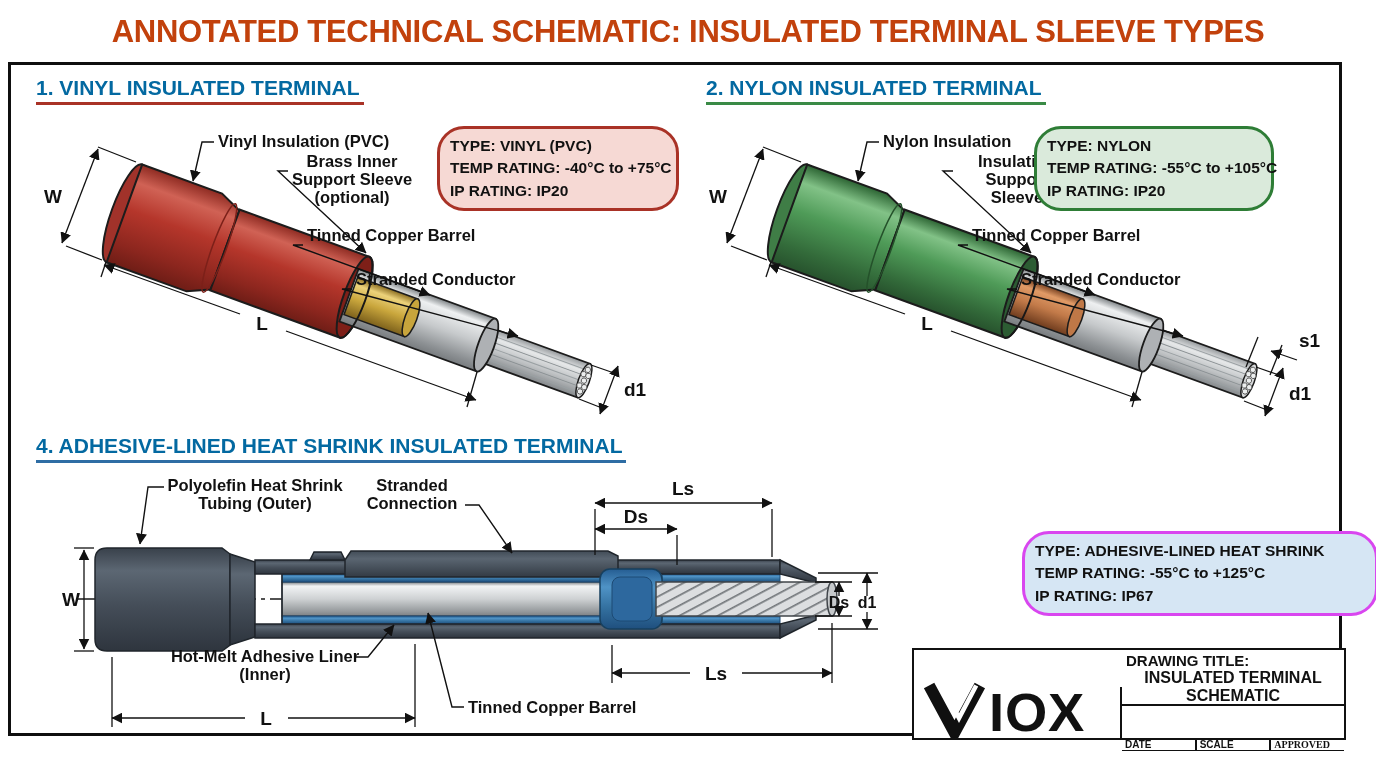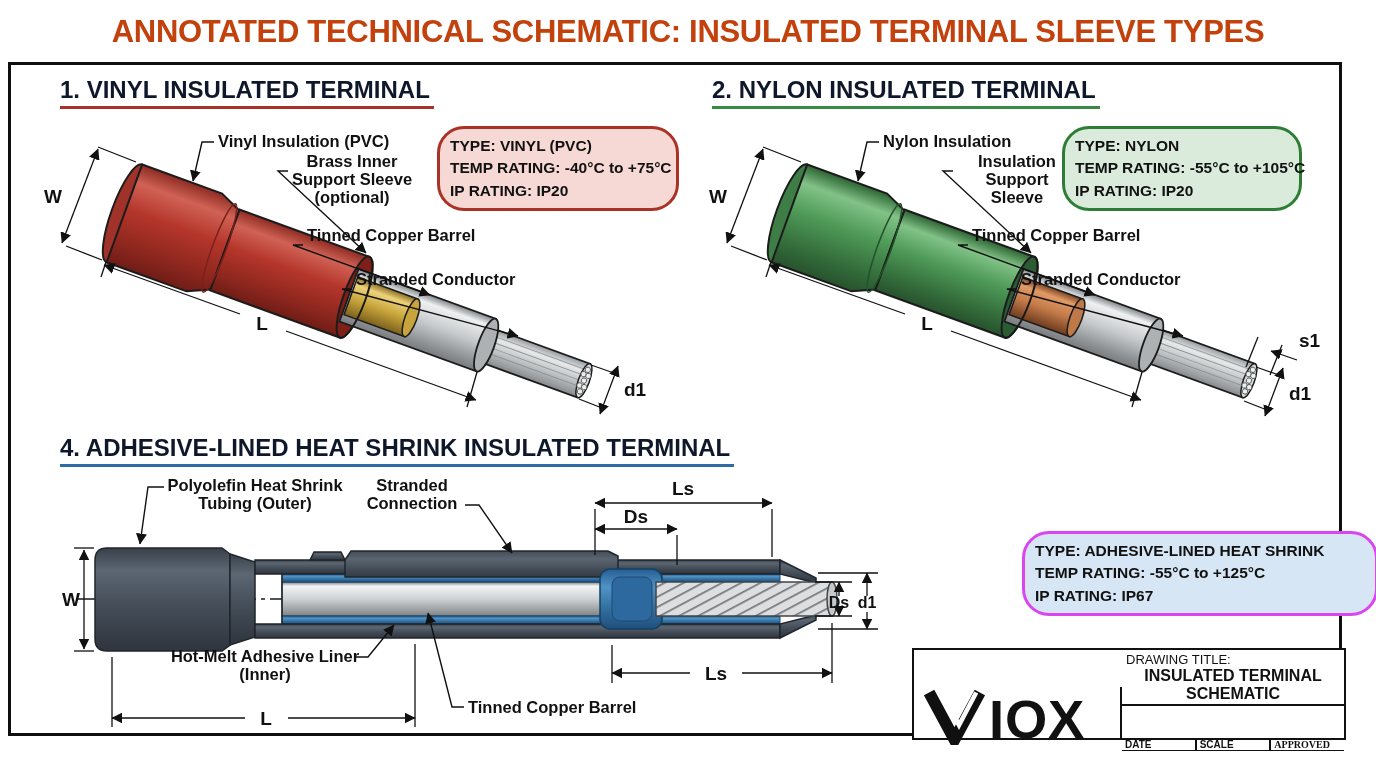--- a/index.html
+++ b/index.html
@@ -2,41 +2,41 @@
 <html><head>
 <meta charset="utf-8">
 <style>
   html,body{margin:0;padding:0;background:#ffffff;}
   #canvas{position:relative;width:1376px;height:768px;background:#ffffff;overflow:hidden;
           font-family:"Liberation Sans", sans-serif;color:#111;}
   .abs{position:absolute;}
   #main-title{top:14px;left:0;width:1376px;text-align:center;font-size:31px;font-weight:800;
               letter-spacing:-0.3px;color:#c2410c;}
   #frame{left:8px;top:62px;width:1334px;height:674px;border:3px solid #0f0f0f;box-sizing:border-box;}
-  .sec-heading{font-size:24px;font-weight:bold;color:#0f172a;display:inline-block;
-               padding:0 4px 2px 0;border-bottom:3.5px solid #000;white-space:nowrap;margin-left:24px;}
+  .sec-heading{font-size:21px;font-weight:bold;color:#0369a1;display:inline-block;
+               padding:0 4px 2px 0;border-bottom:3.5px solid #000;white-space:nowrap;}
   #h-vinyl{left:36px;top:76px;border-color:#a93226;}
-  #h-nylon{left:688px;top:76px;border-color:#3a8a46;}
+  #h-nylon{left:706px;top:76px;border-color:#3a8a46;}
   #h-hs{left:36px;top:434px;border-color:#2e6da4;}
   .infobox{box-sizing:border-box;padding:6px 10px;font-size:15.5px;font-weight:bold;line-height:1.45;
            white-space:nowrap;border-radius:27px;}
   #box-vinyl{left:437px;top:126px;width:242px;background:#f6d9d4;border:3px solid #a93226;}
-  #box-nylon{left:1062px;top:126px;width:240px;background:#daeadb;border:3px solid #2e7d36;}
+  #box-nylon{left:1034px;top:126px;width:240px;background:#daeadb;border:3px solid #2e7d36;}
   #box-hs{left:1022px;top:531px;width:356px;background:#d6e6f4;border:3px solid #d946ef;}
   svg text{font-family:"Liberation Sans", sans-serif;font-weight:bold;fill:#111;}
   .lbl{font-size:16.5px;}
   .dim{font-size:19px;}
   .dim-s{font-size:16px;}
   
   #titleblock{left:912px;top:648px;width:434px;height:92px;border:2.5px solid #111;box-sizing:border-box;
               display:flex;background:#fff;}
-  #tb-logo{width:206px;border-right:2px solid #111;display:flex;align-items:flex-start;justify-content:center;margin-top:37px;}
+  #tb-logo{width:206px;border-right:2px solid #111;display:flex;align-items:flex-end;justify-content:center;margin-top:37px;}
   #tb-right{flex:1;display:flex;flex-direction:column;}
   #tb-title-cell{height:56px;border-bottom:2px solid #111;padding:2px 4px;box-sizing:border-box;}
-  #tb-title-label{font-size:13px;font-weight:normal;}
+  #tb-title-label{font-size:15px;font-weight:bold;}
   .tb-title-line{text-align:center;font-size:16px;font-weight:bold;line-height:1.12;}
   #tb-bottom{flex:1;display:flex;}
   .tb-cell{flex:1;border-right:2px solid #111;box-sizing:border-box;display:flex;flex-direction:column;margin-top:32px;}
   .tb-cell:last-child{border-right:none;font-family:Liberation Serif, serif;}
   .tb-cell-label{font-size:10px;font-weight:bold;padding:1px 3px 0 3px;border-bottom:1.5px solid #111;}
 </style>
 </head>
 <body>
 
 <div id="canvas">

